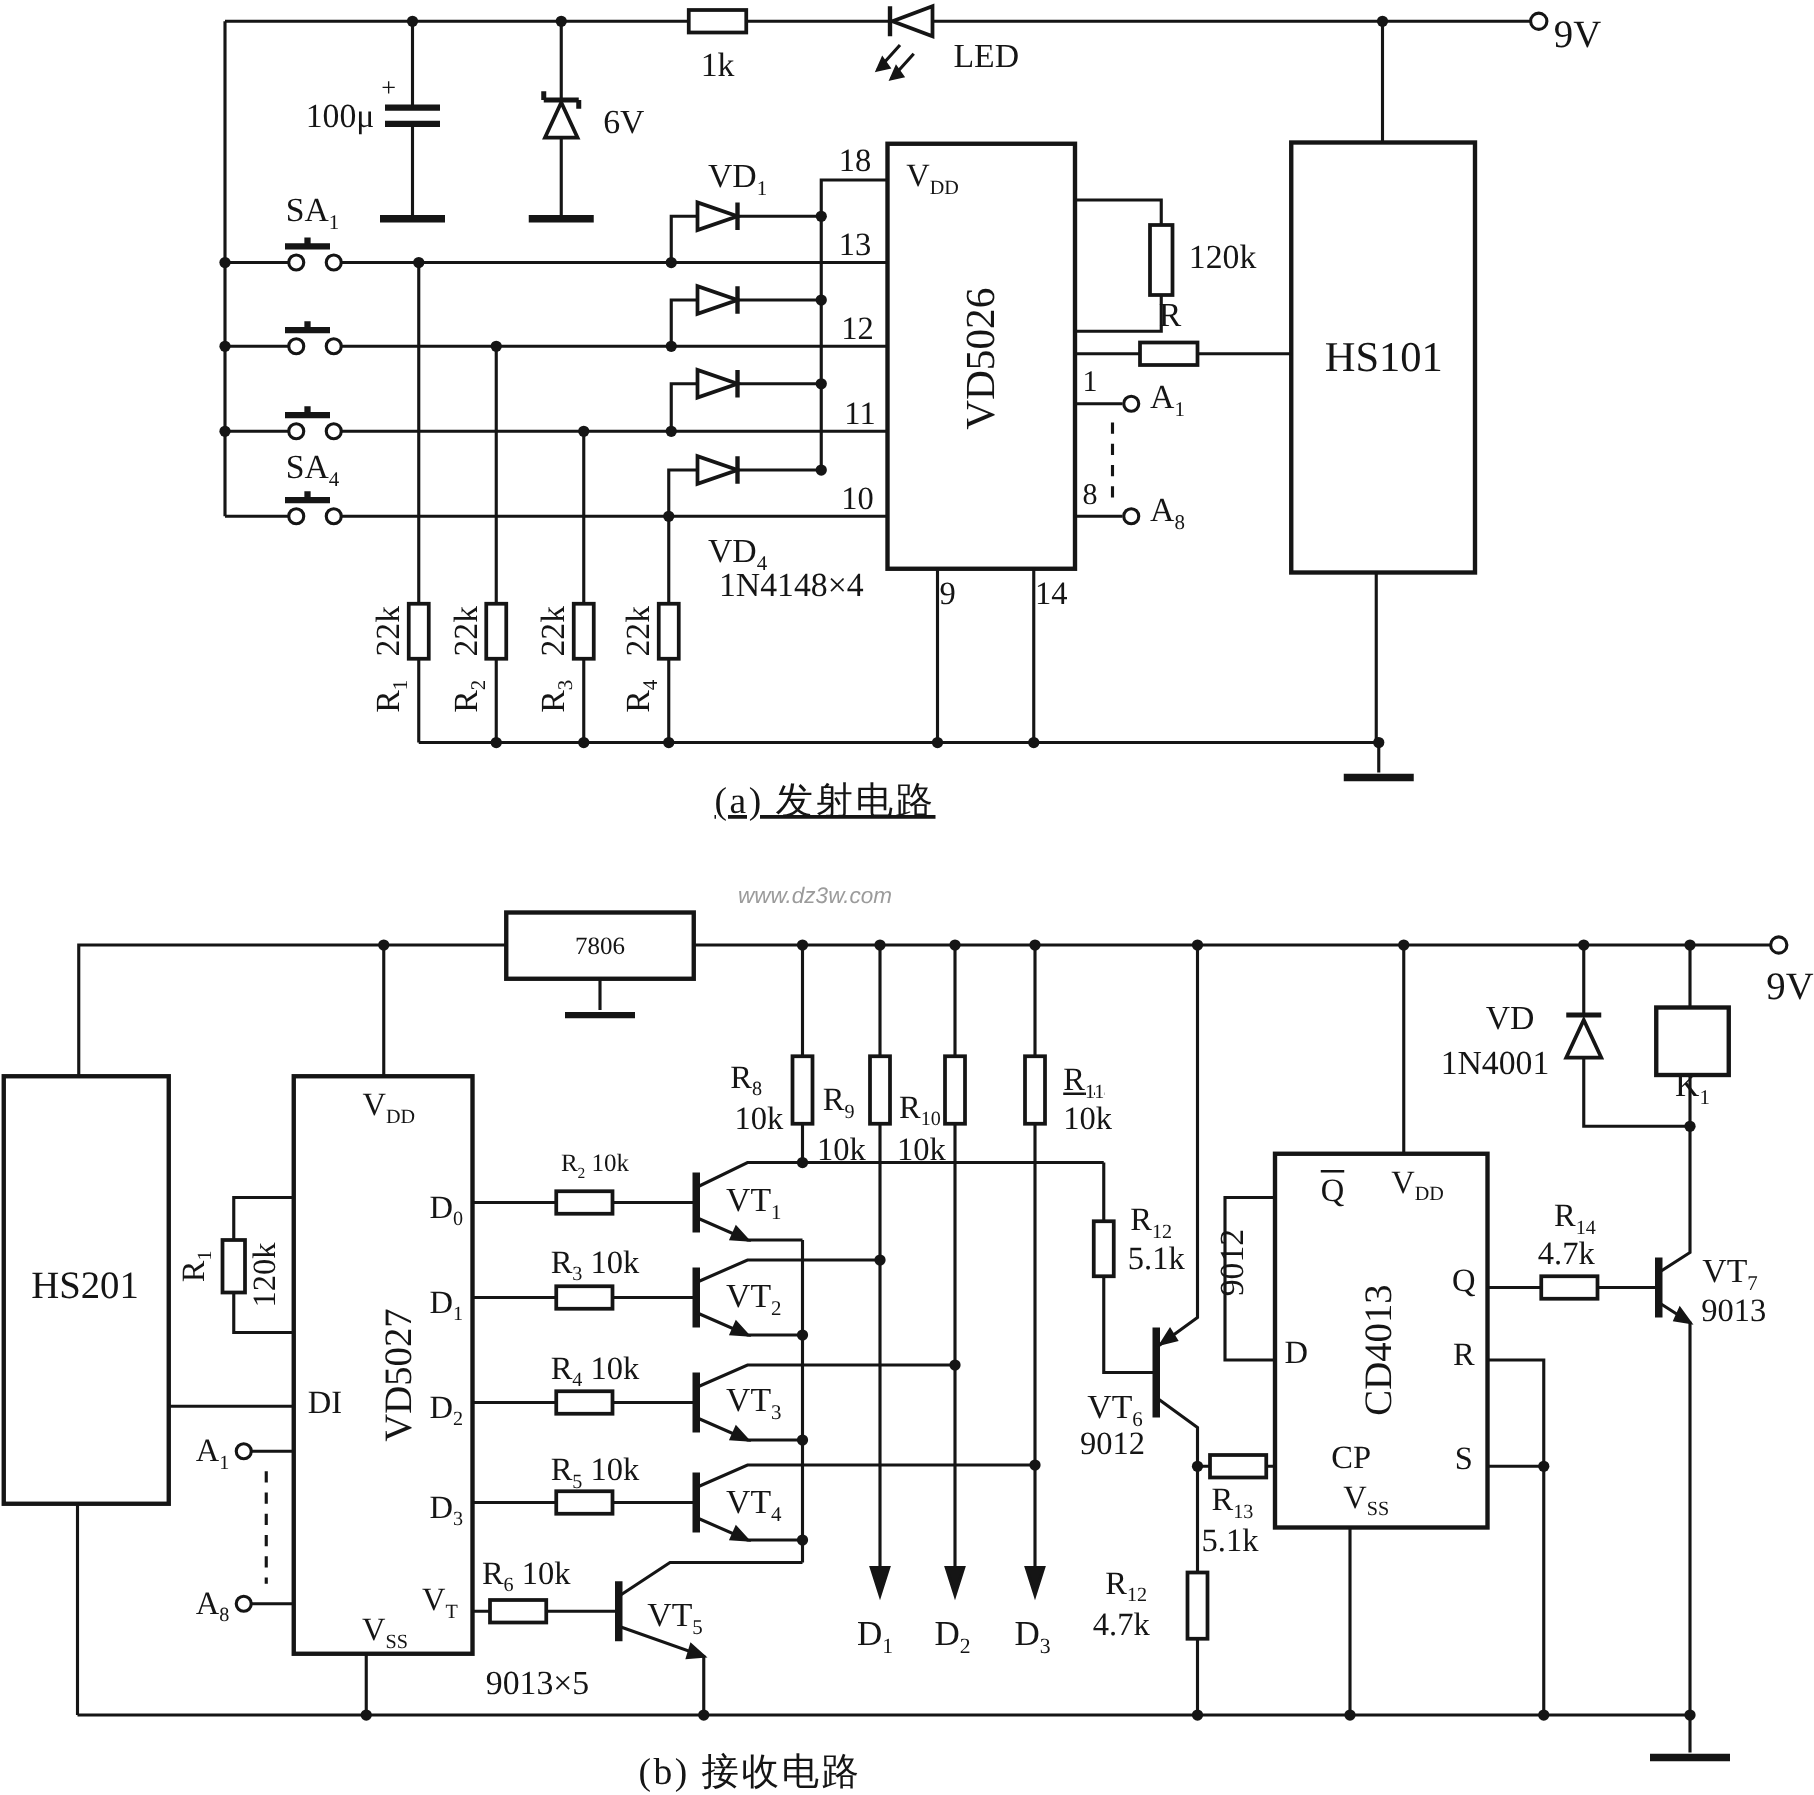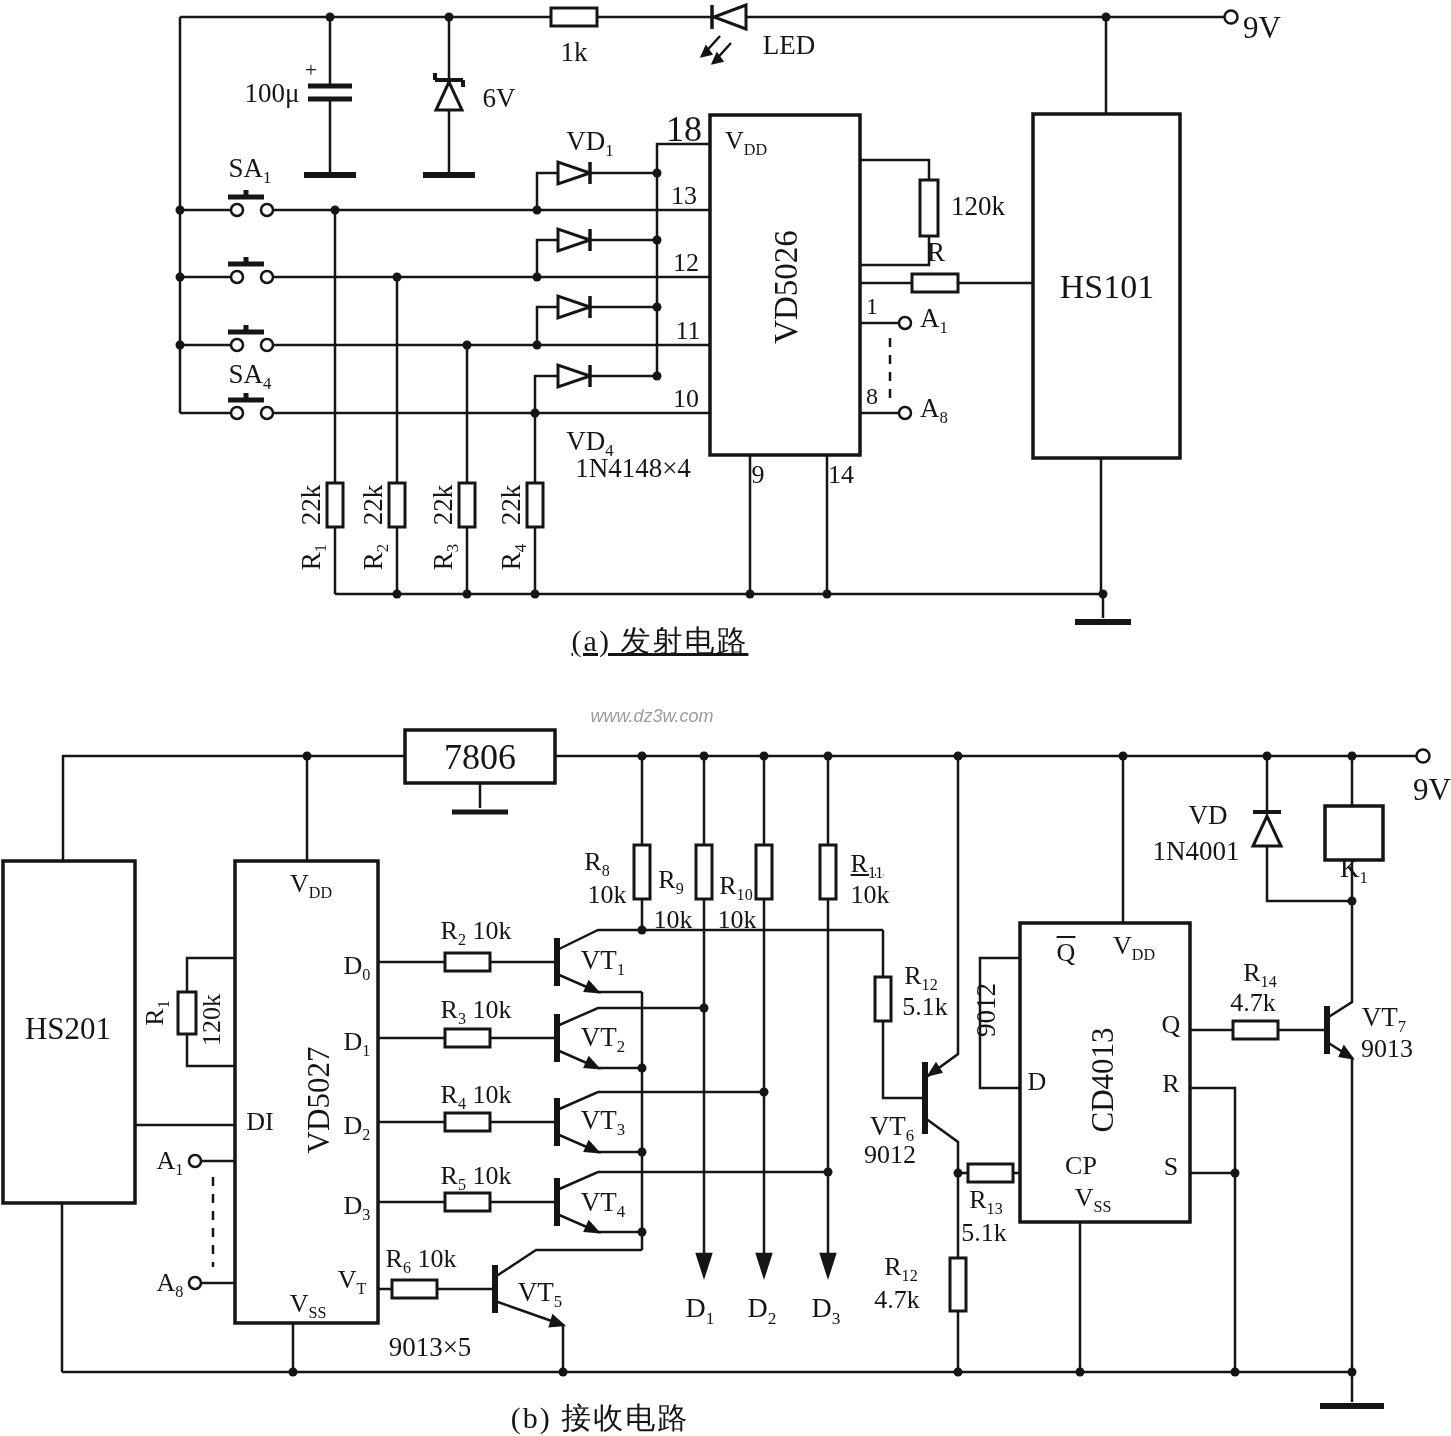--- a/index.html
+++ b/index.html
@@ -280,21 +280,21 @@
 </svg>
 <div class="lbl" style="left: 1262px; top: 27px; font-size: 31px;"><span>9V</span></div>
     <div class="lbl" style="left: 272px; top: 93px; font-size: 27px;"><span>100μ</span></div>
     <div class="lbl" style="left: 311px; top: 70px; font-size: 21px;"><span>+</span></div>
     <div class="lbl" style="left: 499px; top: 98px; font-size: 27px;"><span>6V</span></div>
     <div class="lbl" style="left: 574px; top: 52px; font-size: 27px;"><span>1k</span></div>
     <div class="lbl" style="left: 789px; top: 45px; font-size: 27px;"><span>LED</span></div>
     <div class="lbl" style="left: 250px; top: 168px; font-size: 27px;"><span>SA</span><sub>1</sub></div>
     <div class="lbl" style="left: 250px; top: 374px; font-size: 27px;"><span>SA</span><sub>4</sub></div>
     <div class="lbl" style="left: 590px; top: 141px; font-size: 27px;"><span>VD</span><sub>1</sub></div>
-    <div class="lbl" style="left: 684px; top: 129px; font-size: 36px;"><span>18</span></div>
+    <div class="lbl" style="left: 684px; top: 129px; font-size: 26px;"><span>18</span></div>
     <div class="lbl" style="left: 684px; top: 196px; font-size: 26px;"><span>13</span></div>
     <div class="lbl" style="left: 686px; top: 263px; font-size: 26px;"><span>12</span></div>
     <div class="lbl" style="left: 688px; top: 331px; font-size: 26px;"><span>11</span></div>
     <div class="lbl" style="left: 686px; top: 399px; font-size: 26px;"><span>10</span></div>
     <div class="lbl" style="left: 746px; top: 141px; font-size: 26px;"><span>V</span><sub>DD</sub></div>
     <div class="lbl rot" style="left: 786px; top: 287px; font-size: 33px;"><span>VD5026</span></div>
     <div class="lbl" style="left: 590px; top: 441px; font-size: 27px;"><span>VD</span><sub>4</sub></div>
     <div class="lbl" style="left: 633px; top: 468px; font-size: 27px;"><span>1N4148×4</span></div>
     <div class="lbl rot" style="left: 311px; top: 505px; font-size: 27px;"><span>22k</span></div>
     <div class="lbl rot" style="left: 373px; top: 505px; font-size: 27px;"><span>22k</span></div>
@@ -309,36 +309,36 @@
     <div class="lbl" style="left: 872px; top: 306px; font-size: 24px;"><span>1</span></div>
     <div class="lbl" style="left: 934px; top: 318px; font-size: 27px;"><span>A</span><sub>1</sub></div>
     <div class="lbl" style="left: 872px; top: 396px; font-size: 24px;"><span>8</span></div>
     <div class="lbl" style="left: 934px; top: 408px; font-size: 27px;"><span>A</span><sub>8</sub></div>
     <div class="lbl" style="left: 758px; top: 475px; font-size: 26px;"><span>9</span></div>
     <div class="lbl" style="left: 841px; top: 475px; font-size: 26px;"><span>14</span></div>
     <div class="lbl" style="left: 1107px; top: 287px; font-size: 34px;"><span>HS101</span></div>
     <div class="lbl cn" style="left: 660px; top: 641px; font-size: 30px; text-decoration: underline;"><span>(a) 发射电路</span></div>
     <div class="lbl wm" style="left: 652px; top: 716px; font-size: 18px;"><span>www.dz3w.com</span></div>
     <div class="lbl" style="left: 1432px; top: 789px; font-size: 31px;"><span>9V</span></div>
-    <div class="lbl" style="left: 480px; top: 757px; font-size: 36px;"><span>7806</span></div>
+    <div class="lbl" style="left: 480px; top: 757px; font-size: 20px;"><span>7806</span></div>
     <div class="lbl" style="left: 68px; top: 1028px; font-size: 31px;"><span>HS201</span></div>
     <div class="lbl" style="left: 311px; top: 884px; font-size: 26px;"><span>V</span><sub>DD</sub></div>
     <div class="lbl rot" style="left: 318px; top: 1100px; font-size: 31px;"><span>VD5027</span></div>
     <div class="lbl" style="left: 308px; top: 1304px; font-size: 26px;"><span>V</span><sub>SS</sub></div>
     <div class="lbl" style="left: 352px; top: 1280px; font-size: 26px;"><span>V</span><sub>T</sub></div>
     <div class="lbl" style="left: 260px; top: 1122px; font-size: 26px;"><span>DI</span></div>
     <div class="lbl" style="left: 357px; top: 966px; font-size: 26px;"><span>D</span><sub>0</sub></div>
     <div class="lbl" style="left: 357px; top: 1042px; font-size: 26px;"><span>D</span><sub>1</sub></div>
     <div class="lbl" style="left: 357px; top: 1126px; font-size: 26px;"><span>D</span><sub>2</sub></div>
     <div class="lbl" style="left: 357px; top: 1206px; font-size: 26px;"><span>D</span><sub>3</sub></div>
     <div class="lbl rot" style="left: 155px; top: 1013px; font-size: 26px;"><span>R</span><sub>1</sub></div>
     <div class="lbl rot" style="left: 212px; top: 1020px; font-size: 26px;"><span>120k</span></div>
     <div class="lbl" style="left: 170px; top: 1161px; font-size: 26px;"><span>A</span><sub>1</sub></div>
     <div class="lbl" style="left: 170px; top: 1283px; font-size: 26px;"><span>A</span><sub>8</sub></div>
-    <div class="lbl" style="left: 476px; top: 931px; font-size: 26px; font-family: Liberation Serif, serif;"><span>R</span><sub>2</sub><span> 10k</span></div>
+    <div class="lbl" style="left: 476px; top: 931px; font-size: 20px; font-family: Liberation Serif, serif;"><span>R</span><sub>2</sub><span> 10k</span></div>
     <div class="lbl" style="left: 476px; top: 1010px; font-size: 26px;"><span>R</span><sub>3</sub><span> 10k</span></div>
     <div class="lbl" style="left: 476px; top: 1095px; font-size: 26px;"><span>R</span><sub>4</sub><span> 10k</span></div>
     <div class="lbl" style="left: 476px; top: 1176px; font-size: 26px;"><span>R</span><sub>5</sub><span> 10k</span></div>
     <div class="lbl" style="left: 421px; top: 1259px; font-size: 26px;"><span>R</span><sub>6</sub><span> 10k</span></div>
     <div class="lbl" style="left: 430px; top: 1347px; font-size: 27px;"><span>9013×5</span></div>
     <div class="lbl" style="left: 603px; top: 960px; font-size: 27px;"><span>VT</span><sub>1</sub></div>
     <div class="lbl" style="left: 603px; top: 1037px; font-size: 27px;"><span>VT</span><sub>2</sub></div>
     <div class="lbl" style="left: 603px; top: 1120px; font-size: 27px;"><span>VT</span><sub>3</sub></div>
     <div class="lbl" style="left: 603px; top: 1202px; font-size: 27px;"><span>VT</span><sub>4</sub></div>
     <div class="lbl" style="left: 540px; top: 1292px; font-size: 27px;"><span>VT</span><sub>5</sub></div>

